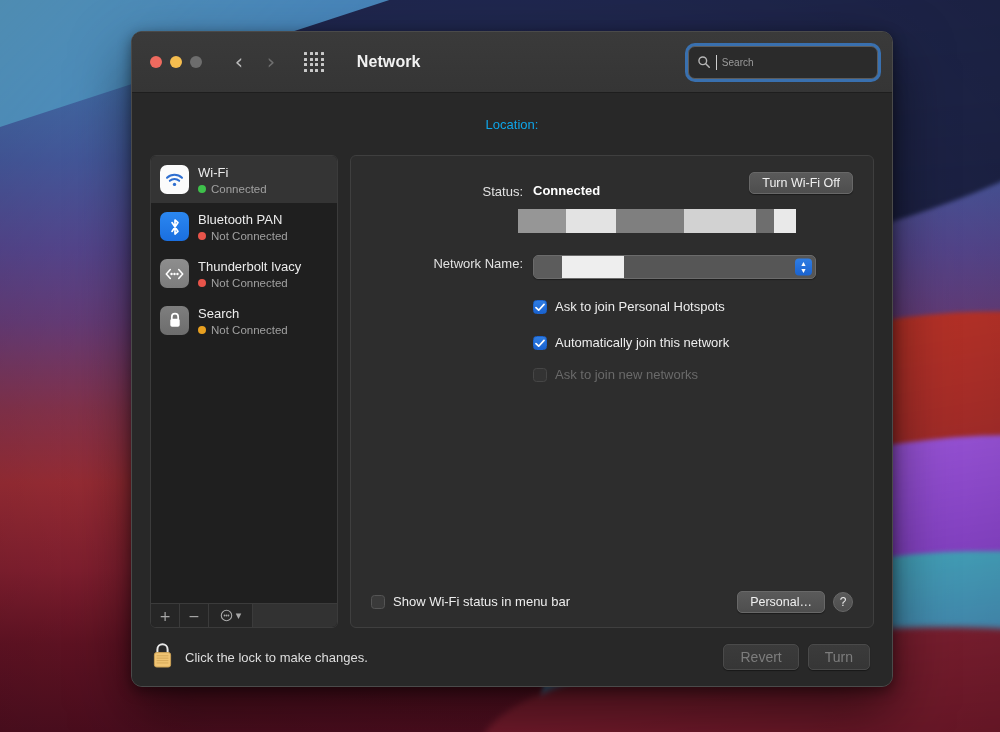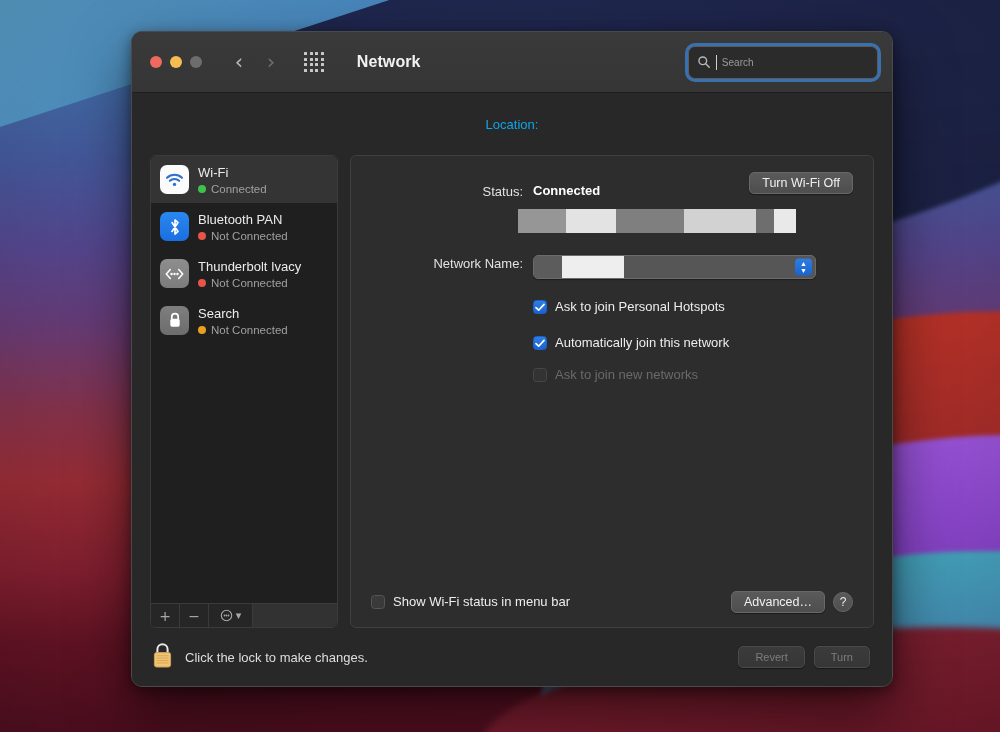--- a/index.html
+++ b/index.html
@@ -301,21 +301,21 @@
 
   
   .footer {
     height: 58px; flex: 0 0 auto;
     display: flex; align-items: center;
     padding: 0 22px 0 20px;
     background: #282828;
   }
   .lockmsg { color: #dedede; font-size: 13px; margin-left: 12px; }
   .footbtns { margin-left: auto; display: flex; gap: 9px; }
-  .footbtns .btn { padding: 4px 16px; font-size: 11px; text-align: right; }
+  .footbtns .btn { padding: 4px 16px; font-size: 14px; text-align: right; }
 </style>
 </head>
 <body>
 
 <div id="desktop">
   <div class="wp wp-base"></div>
   <div class="wp wp-navy"></div>
   <div class="wp wp-topblue"></div>
   <div class="wp wp-red"></div>
   <div class="wp wp-purple"></div>
@@ -527,21 +527,21 @@
 
           </div>
 
 
           <div class="bottomrow">
             <div class="checkrow" style="align-items:center;">
               <span class="cb off" style="margin-top:0;"></span>
               <span class="cklabel">Show Wi-Fi status in menu bar</span>
             </div>
             <div style="margin-left:auto;display:flex;align-items:center;">
-              <button class="btn">Advanced…</button>
+              <button class="btn">Personal…</button>
               <span class="helpbtn">?</span>
             </div>
           </div>
 
         </div>
       </div>
     </div>
 
     <div class="footer">
       <span>

